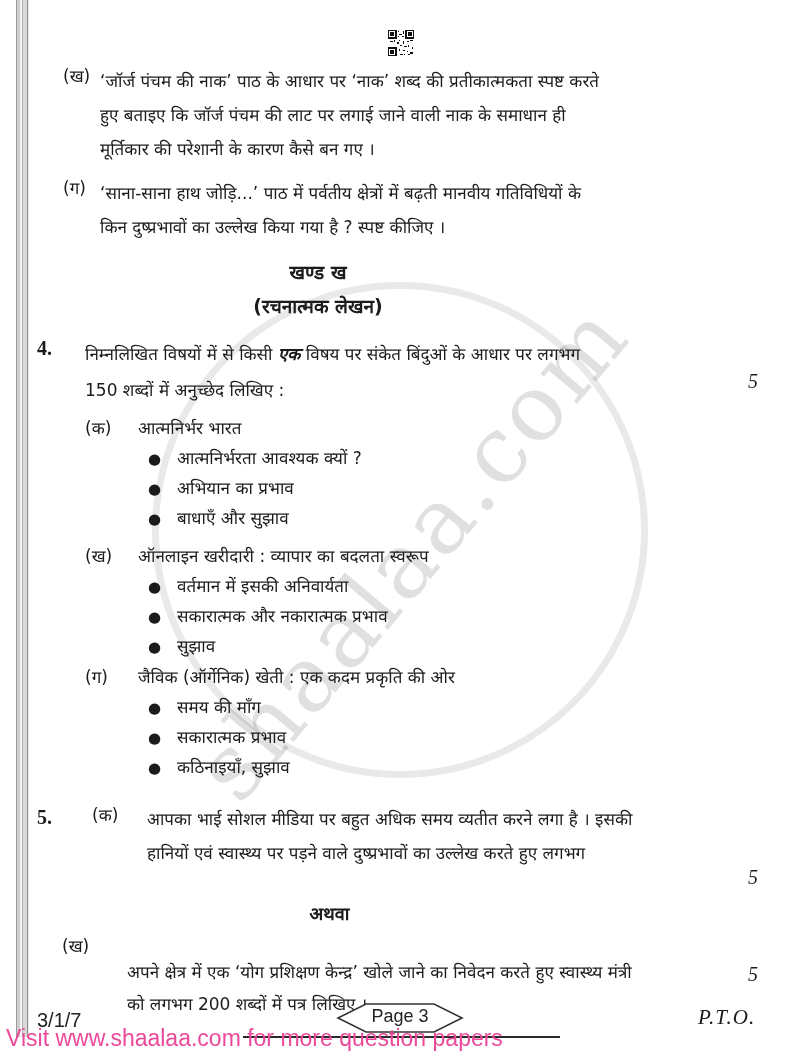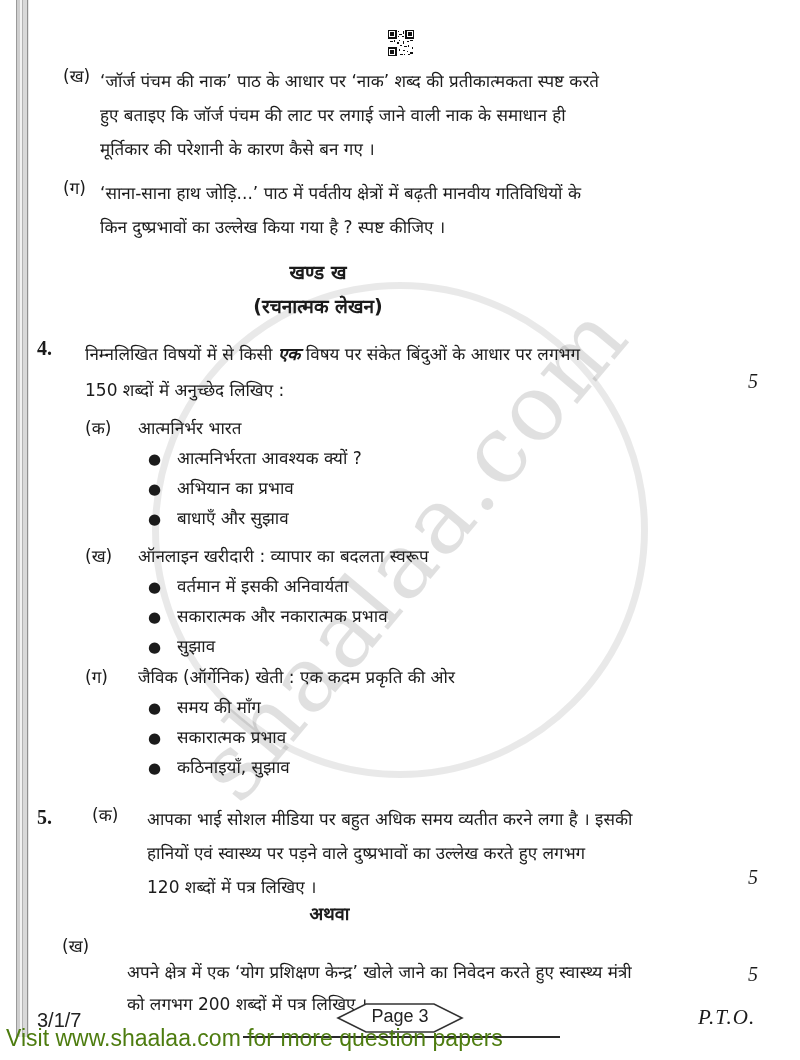--- a/index.html
+++ b/index.html
@@ -31,21 +31,21 @@
   .marker { font-size:17px; }
   .qnum { font-family:"Liberation Serif", serif; font-weight:bold; font-size:20px; }
   .marks { font-family:"Liberation Serif", serif; font-style:italic; font-size:20px; }
   .heading { width:636px; text-align:center; font-weight:bold; font-size:19px; white-space:nowrap; }
   .em-bi { font-weight:bold; font-style:italic; }
   .opt-title { font-size:17px; line-height:32px; white-space:nowrap; }
   .opt-title .marker { display:inline-block; width:53px; }
   .bullet-row { white-space:nowrap; font-size:17px; line-height:29px; padding-left:63px; }
   .bullet-dot { display:inline-block; width:29px; font-size:15px; }
   .footer-code { font-family:"Liberation Sans", sans-serif; font-size:20px; color:#222; }
-  .visit { font-family:"Liberation Sans", sans-serif; font-size:23px; color:#4d7c0f; white-space:nowrap; }
+  .visit { font-family:"Liberation Sans", sans-serif; font-size:23px; color:#ec4899; white-space:nowrap; }
   .pto { font-family:"Liberation Serif", serif; font-style:italic; font-size:21px; letter-spacing:1px; }
   .pagebox-label {
     position:absolute; left:0; top:5px; width:128px; text-align:center;
     font-family:"Liberation Sans", sans-serif; font-size:18px; color:#222;
   }
   .hrule { position:absolute; left:243px; top:1036px; width:317px; height:2px; background:#2a2a2a; }
 </style>
 </head>
 <body>
 
@@ -137,21 +137,20 @@
       <div class="bullet-row"><span class="bullet-dot">●</span><span>समय की माँग</span></div>
       <div class="bullet-row"><span class="bullet-dot">●</span><span>सकारात्मक प्रभाव</span></div>
       <div class="bullet-row"><span class="bullet-dot">●</span><span>कठिनाइयाँ, सुझाव</span></div>
     </div>
 
     <div class="abs qnum" style="left:37px;top:806px;">5.</div>
     <div class="abs marker" style="left:92px;top:803px;">(क)</div>
     <div class="abs" style="left:147px;top:802px;">
       <div class="line">आपका भाई सोशल मीडिया पर बहुत अधिक समय व्यतीत करने लगा है । इसकी</div>
       <div class="line">हानियों एवं स्वास्थ्य पर पड़ने वाले दुष्प्रभावों का उल्लेख करते हुए लगभग</div>
-      <div class="line">120 शब्दों में पत्र लिखिए ।</div>
     </div>
     <div class="abs marks" style="left:748px;top:866px;">5</div>
 
     <div class="abs heading" style="left:0;top:901px;font-size:18px;padding-left:23px;">अथवा</div>
 
     <div class="abs marker" style="left:62px;top:934px;">(ख)</div>
     <div class="abs" style="left:100px;top:956px;margin-left:27px;">
       <div class="line" style="line-height:32px;">अपने क्षेत्र में एक ‘योग प्रशिक्षण केन्द्र’ खोले जाने का निवेदन करते हुए स्वास्थ्य मंत्री</div>
       <div class="line" style="line-height:32px;">को लगभग 200 शब्दों में पत्र लिखिए ।</div>
     </div>

